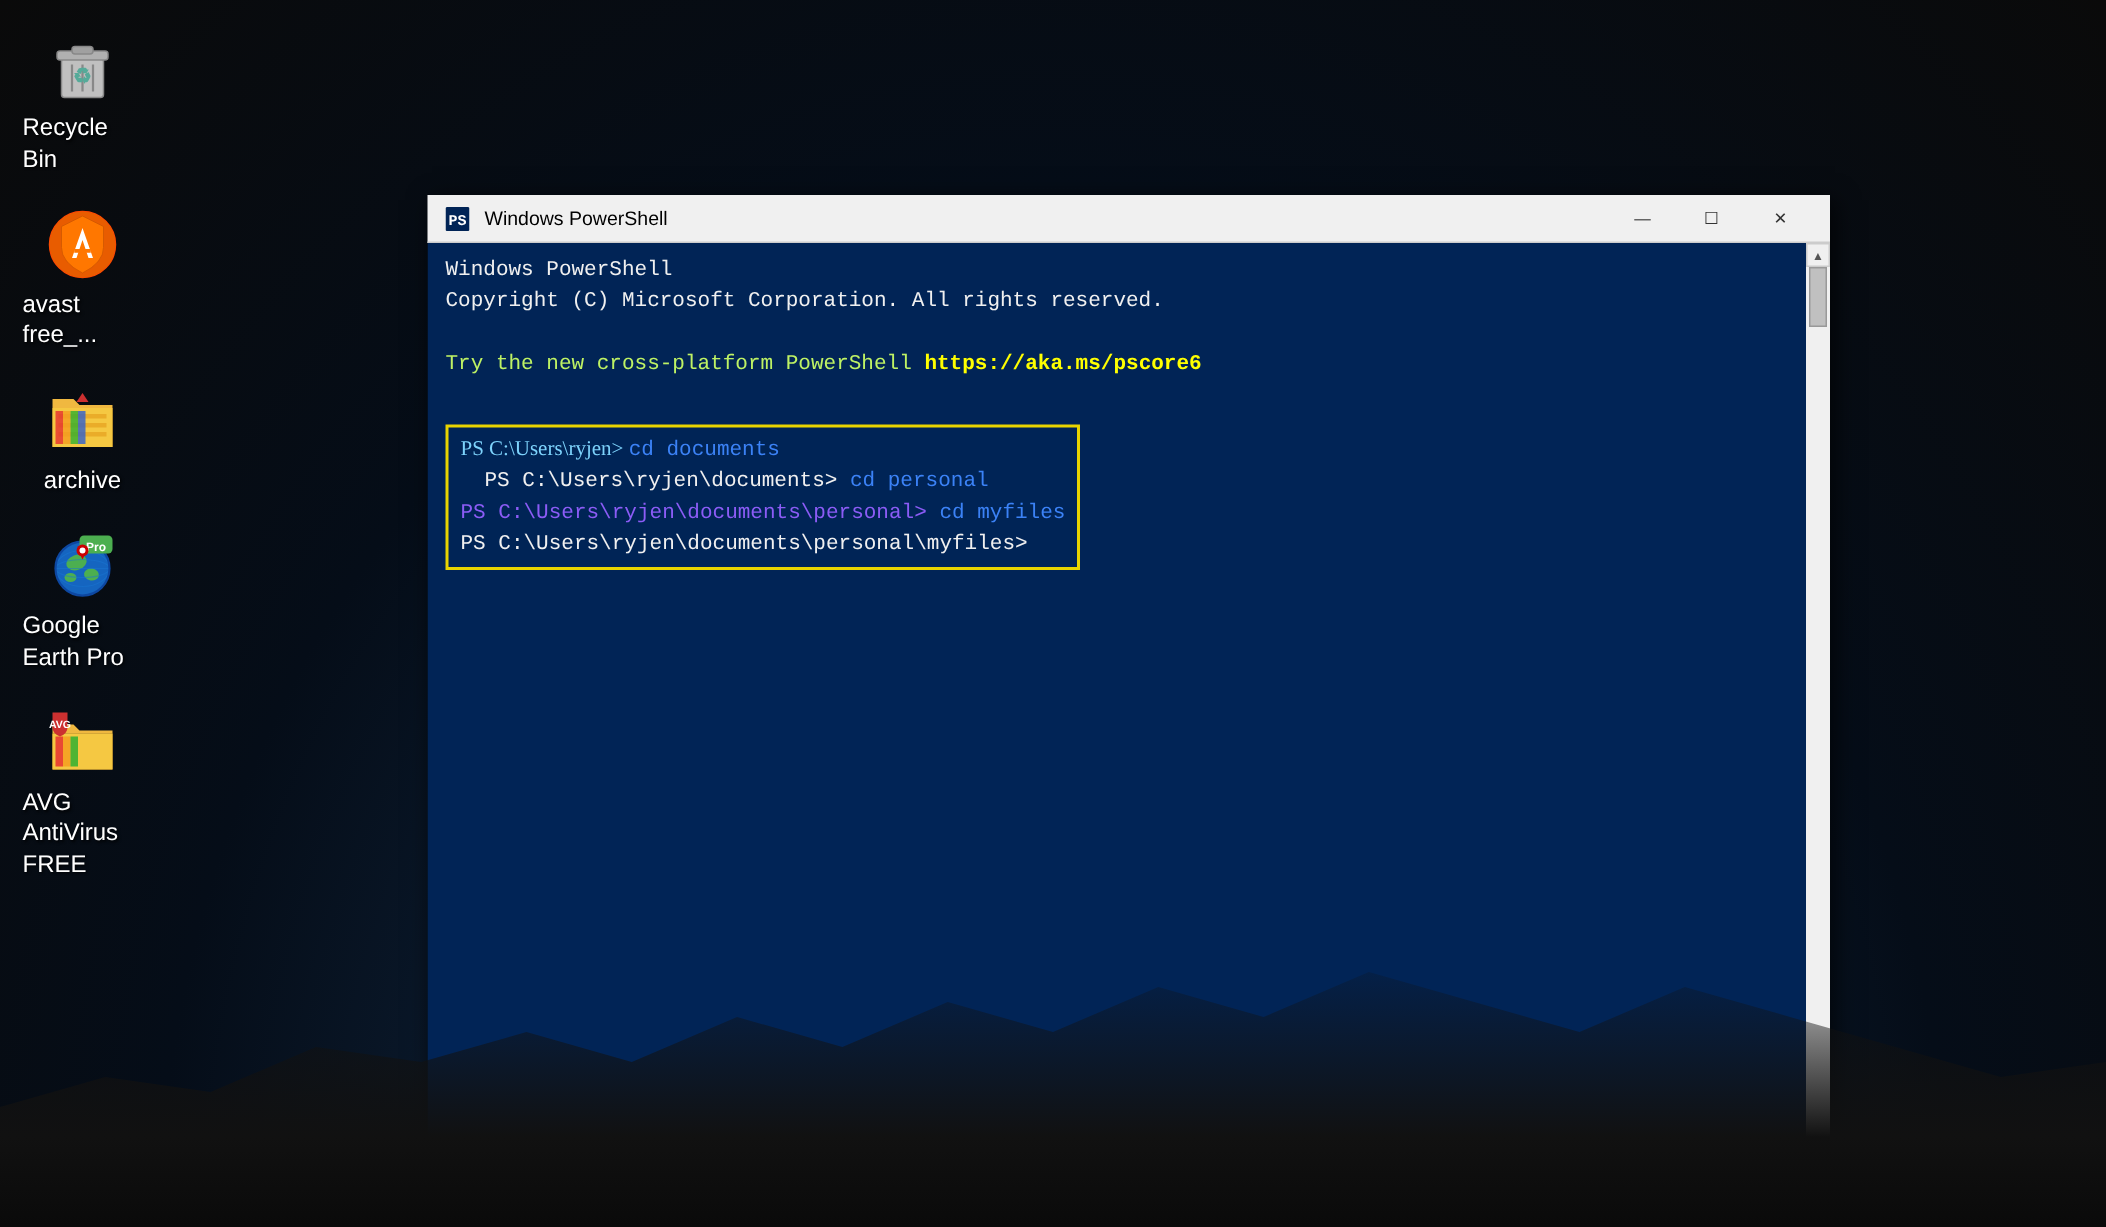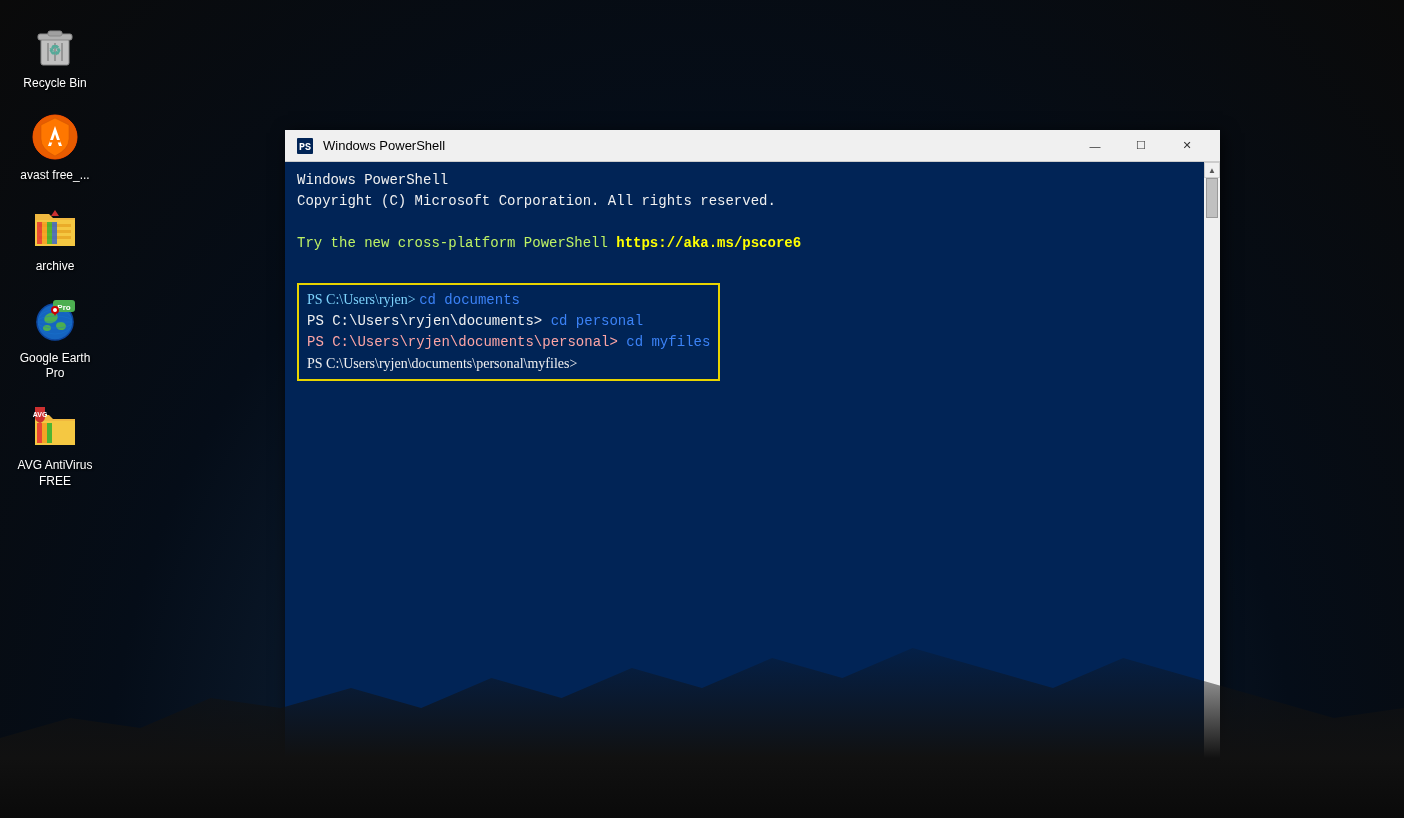--- a/index.html
+++ b/index.html
@@ -55,22 +55,21 @@
     .desktop-icon .icon-img {
       width: 50px;
       height: 50px;
       display: flex;
       align-items: center;
       justify-content: center;
     }
 
     .desktop-icon .icon-label {
       color: white;
-      font-size: 12px;
-      text-align: center;
+      font-size: 16px;
       text-shadow: 1px 1px 2px rgba(0,0,0,0.9);
       line-height: 1.3;
     }
 
     
     .recycle-bin-svg {
       width: 48px;
       height: 48px;
     }
 
@@ -371,23 +370,23 @@
         <div class="header-line">Copyright (C) Microsoft Corporation. All rights reserved.</div>
         <br>
         <div>
           <span style="color:#bef264;">Try the new cross-platform PowerShell </span><span style="color:#ffff00;font-weight:bold;">https://aka.ms/pscore6</span>
         </div>
         <br>
 
         
         <div class="command-box">
           <span class="ps-line"><span style="color:#7dd3fc;font-family:Liberation Serif, serif;">PS C:\Users\ryjen&gt; </span><span class="cmd-highlight">cd documents</span></span>
-          <span class="ps-line"><span style="color:#f0f0f0;">PS C:\Users\ryjen\documents&gt; </span><span class="cmd-highlight">cd personal</span></span>
-          <span class="ps-line"><span style="color:#fca5a5;">PS C:\Users\ryjen\documents\personal&gt; </span><span class="cmd-highlight">cd myfiles</span></span>
-          <span class="ps-line"><span style="color:#f0f0f0;font-family:Liberation Serif, serif;">PS C:\Users\ryjen\documents\personal\myfiles&gt;</span></span>
+          <span class="ps-line"><span style="color:#f0f0f0;margin-left:16px;">PS C:\Users\ryjen\documents&gt; </span><span class="cmd-highlight">cd personal</span></span>
+          <span class="ps-line"><span style="color:#8b5cf6;">PS C:\Users\ryjen\documents\personal&gt; </span><span class="cmd-highlight">cd myfiles</span></span>
+          <span class="ps-line"><span style="color:#f0f0f0;">PS C:\Users\ryjen\documents\personal\myfiles&gt;</span></span>
         </div>
       </div>
 
       <div class="scrollbar">
         <div class="scrollbar-arrow">▲</div>
         <div class="scrollbar-track">
           <div class="scrollbar-thumb"></div>
         </div>
         <div class="scrollbar-arrow">▼</div>
       </div>

